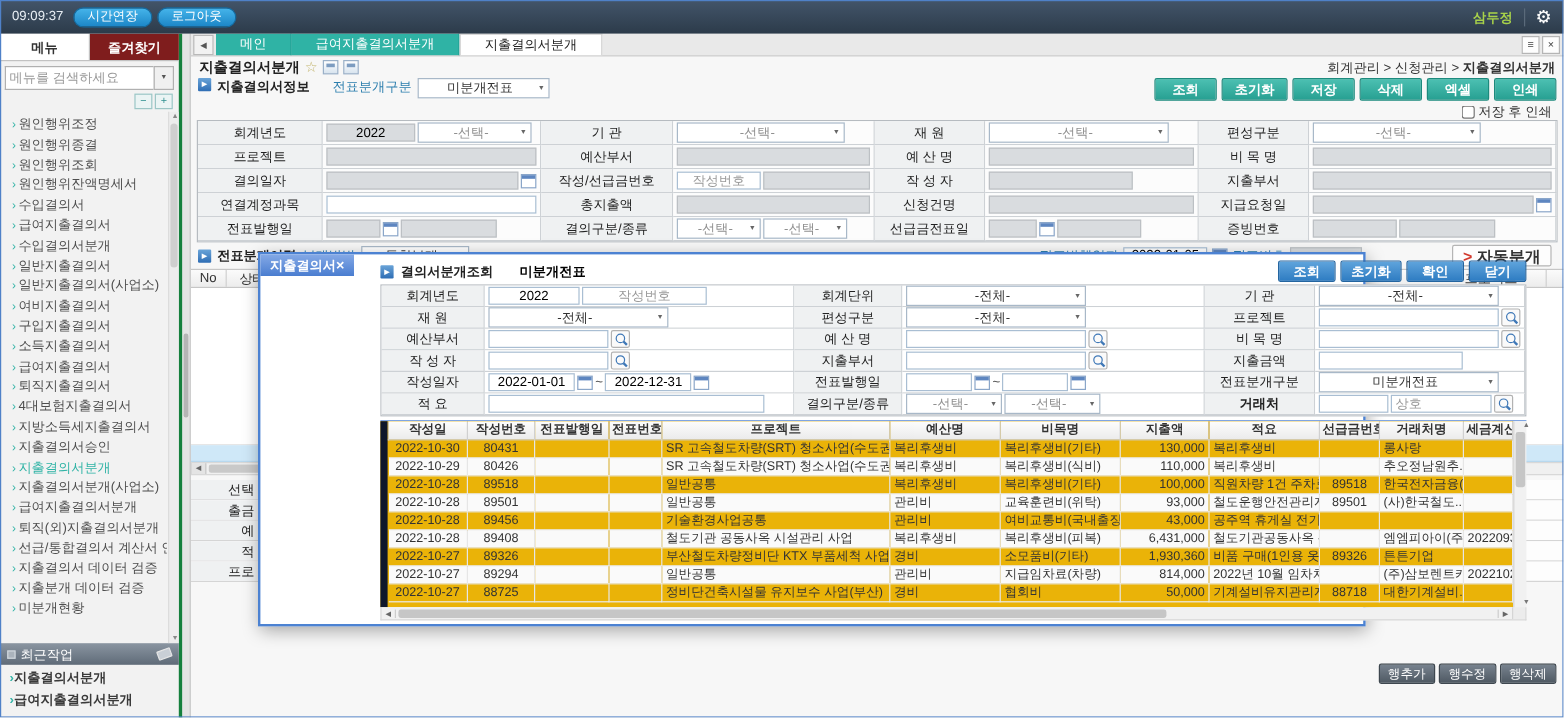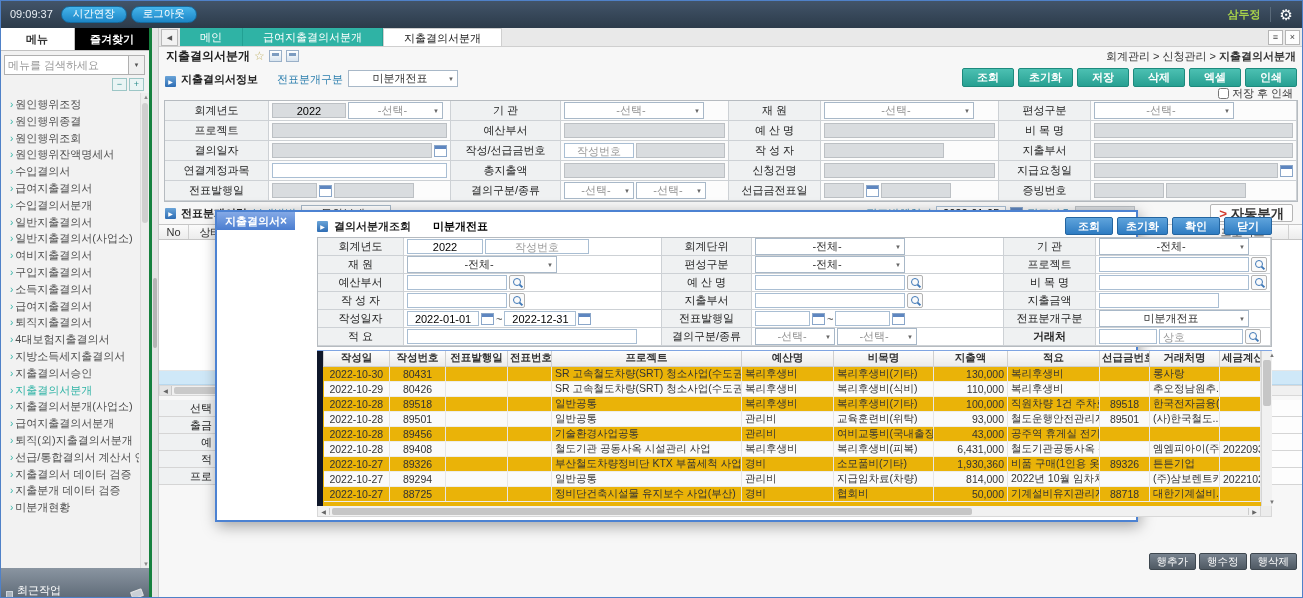--- a/index.html
+++ b/index.html
@@ -15,35 +15,35 @@
 .topmenus{flex:1;display:flex;justify-content:space-around;margin:0 50px 0 30px;max-width:880px}
 .tmenu{color:#fff;font-weight:bold;font-size:12px;cursor:pointer;text-decoration:none}
 .user{color:#a8d24a;font-weight:bold;margin-left:auto}
 .tb-sep{width:1px;height:15px;background:#5a6a7a;margin:0 9px}
 .gear{font-size:15px;cursor:pointer;color:#fff;line-height:1}
 
 .sidebar{position:absolute;left:0;top:28px;width:152px;height:570px;background:#f2f2f2;border-right:3px solid #15803d;display:flex;flex-direction:column;z-index:5}
 .side-tabs{display:flex;height:23px;border-bottom:1px solid #c2c2c2;flex:none}
 .stab{flex:1;display:flex;align-items:center;justify-content:center;font-weight:bold;cursor:pointer}
 .stab.menu{background:#fff;color:#333;border-right:1px solid #c2c2c2}
-.stab.fav{background:#000000;color:#fff}
+.stab.fav{background:#7f1d1d;color:#fff}
 .side-search{display:flex;margin:4px 4px 2px 4px;height:20px;flex:none}
 .side-search input{flex:1;border:1px solid #b0b0b0;border-right:none;height:20px;min-width:0}
 .ssearch-btn{width:17px;background:#f0f0f0;border:1px solid #b0b0b0;font-size:6px;color:#555;display:flex;align-items:center;justify-content:center;cursor:pointer}
 .side-pm{display:flex;justify-content:flex-end;gap:2px;margin:1px 5px 2px;flex:none}
 .pm{width:15px;height:13px;background:#eaf4f4;border:1px solid #9cc6c6;color:#2e8f8f;font-size:9px;line-height:10px;text-align:center;cursor:pointer}
 .side-list{flex:1;position:relative;padding:3px 10px 0 10px;overflow:hidden}
 .side-item{height:16.8px;line-height:16.8px;white-space:nowrap;cursor:pointer;color:#4e4e4e;overflow:hidden}
 .side-item .chev{color:#35b5a8;margin-right:2px;font-size:10px}
 .side-item.active .lab{color:#2fb3a5}
 .sscroll{position:absolute;right:0;top:0;bottom:0;width:9px;background:#ededed;border-left:1px solid #dcdcdc;font-size:6px;color:#888}
 .sscroll .up{position:absolute;top:1px;left:2px}
 .sscroll .down{position:absolute;bottom:1px;left:2px}
 .sthumb{position:absolute;top:10px;left:1px;width:6px;height:120px;background:#cfcfcf;border-radius:3px}
-.recent-bar{height:30px;background:linear-gradient(#8a95a1,#5f6b78);color:#fff;display:flex;align-items:flex-end;padding:0 6px;gap:4px;flex:none}
+.recent-bar{height:18px;background:linear-gradient(#8a95a1,#5f6b78);color:#fff;display:flex;align-items:center;padding:0 6px;gap:4px;flex:none}
 .rsq{width:7px;height:7px;border:1px solid #cfd6dd;background:#aab3bc}
 .eraser{margin-left:auto;width:12px;height:8px;border:1px solid #e6e6e6;background:#c9cfd6;transform:rotate(-20deg);border-radius:1px;cursor:pointer}
 .recent-items{padding:2px 0 4px 8px;flex:none}
 .recent-item{height:19px;line-height:19px;font-weight:bold;color:#3a3a3a;cursor:pointer;white-space:nowrap}
 
 .splitter{position:absolute;left:152px;top:28px;width:7px;height:570px;background:#e4e4e4;border-right:1px solid #c8c8c8;z-index:5}
 .vthumb{position:absolute;left:1px;top:250px;width:4px;height:70px;background:#b5b5b5;border-radius:2px}
 
 .main{position:absolute;left:159px;top:28px;width:1144px;height:570px;background:#f7f7f7;z-index:1}
 .tabbar{height:19px;background:#e9e9e9;border-bottom:1px solid #cfcfcf;display:flex;align-items:stretch}
@@ -52,21 +52,21 @@
 .mtab.active{background:#fff;color:#222;border:1px solid #cfcfcf;border-bottom:none}
 .tabbar-right{margin-left:auto;display:flex;gap:2px;padding:1px 3px;align-items:center}
 .wbtn{width:15px;height:15px;background:#fdfdfd;border:1px solid #b5b5b5;display:flex;align-items:center;justify-content:center;font-size:9px;color:#444;cursor:pointer}
 .titlerow{height:18px;display:flex;align-items:center;padding:0 7px;gap:4px}
 .ptitle{font-size:12px;font-weight:bold;color:#222}
 .star{color:#c4b670;font-size:12px;cursor:pointer;line-height:1}
 .ticon{width:13px;height:12px;border:1px solid #9ab0c8;background:linear-gradient(#fff,#d8e4ef);cursor:pointer;position:relative}
 .ticon:after{content:"";position:absolute;left:2px;top:2px;right:2px;height:3px;background:#7d9cc0}
 .crumb{margin-left:auto;color:#333}
 .crumb b{font-weight:bold}
-.toolbar{height:22px;display:flex;align-items:flex-end;padding:0 6px;gap:5px}
+.toolbar{height:22px;display:flex;align-items:flex-start;padding:0 6px;gap:5px}
 .seci{width:11px;height:11px;background:linear-gradient(#6aa4d8,#2e6db4);color:#fff;font-size:6px;display:flex;align-items:center;justify-content:center;border-radius:1px;flex:none}
 .sectitle{font-weight:bold;color:#222}
 .divlab{color:#2d7fae;margin-left:14px}
 .sel{height:17px;background:#fff;border:1px solid #a8b8c8;display:inline-flex;align-items:center;padding:0 3px 0 6px;cursor:pointer}
 .sel .t{flex:1;text-align:center;color:#333;white-space:nowrap;overflow:hidden}
 .sel.gray .t{color:#909090}
 .sel .a{font-size:6px;color:#666;margin-left:3px}
 .tb-actions{margin-left:auto;display:flex;gap:4px}
 .tbtn{min-width:52px;height:19px;background:linear-gradient(#4cc0b2,#27a092);border:1px solid #1d8a7d;border-radius:2px;color:#fff;font-weight:bold;font-size:11px;cursor:pointer;padding:0 10px}
 .chkrow{height:13px;display:flex;justify-content:flex-end;align-items:center;padding-right:10px;gap:3px;color:#333}
@@ -225,20 +225,26 @@
       <span class="up">▲</span>
       <span class="sthumb"></span>
       <span class="down">▼</span>
     </div>
   </div>
   <div class="recent-bar">
     <span class="rsq"></span>
     <span>최근작업</span>
     <span class="eraser"></span>
   </div>
+  <div class="recent-items">
+
+      <div class="recent-item"><span class="chev" style="color:#35b5a8">›</span><span>지출결의서분개</span></div>
+
+      <div class="recent-item"><span class="chev" style="color:#35b5a8">›</span><span>급여지출결의서분개</span></div>
+    </div>
 </div>
 
 <div class="splitter">
   <span class="vthumb"></span>
 </div>
 
 <div class="main">
 
   <div class="tabbar">
     <span class="tprev">◀</span>

